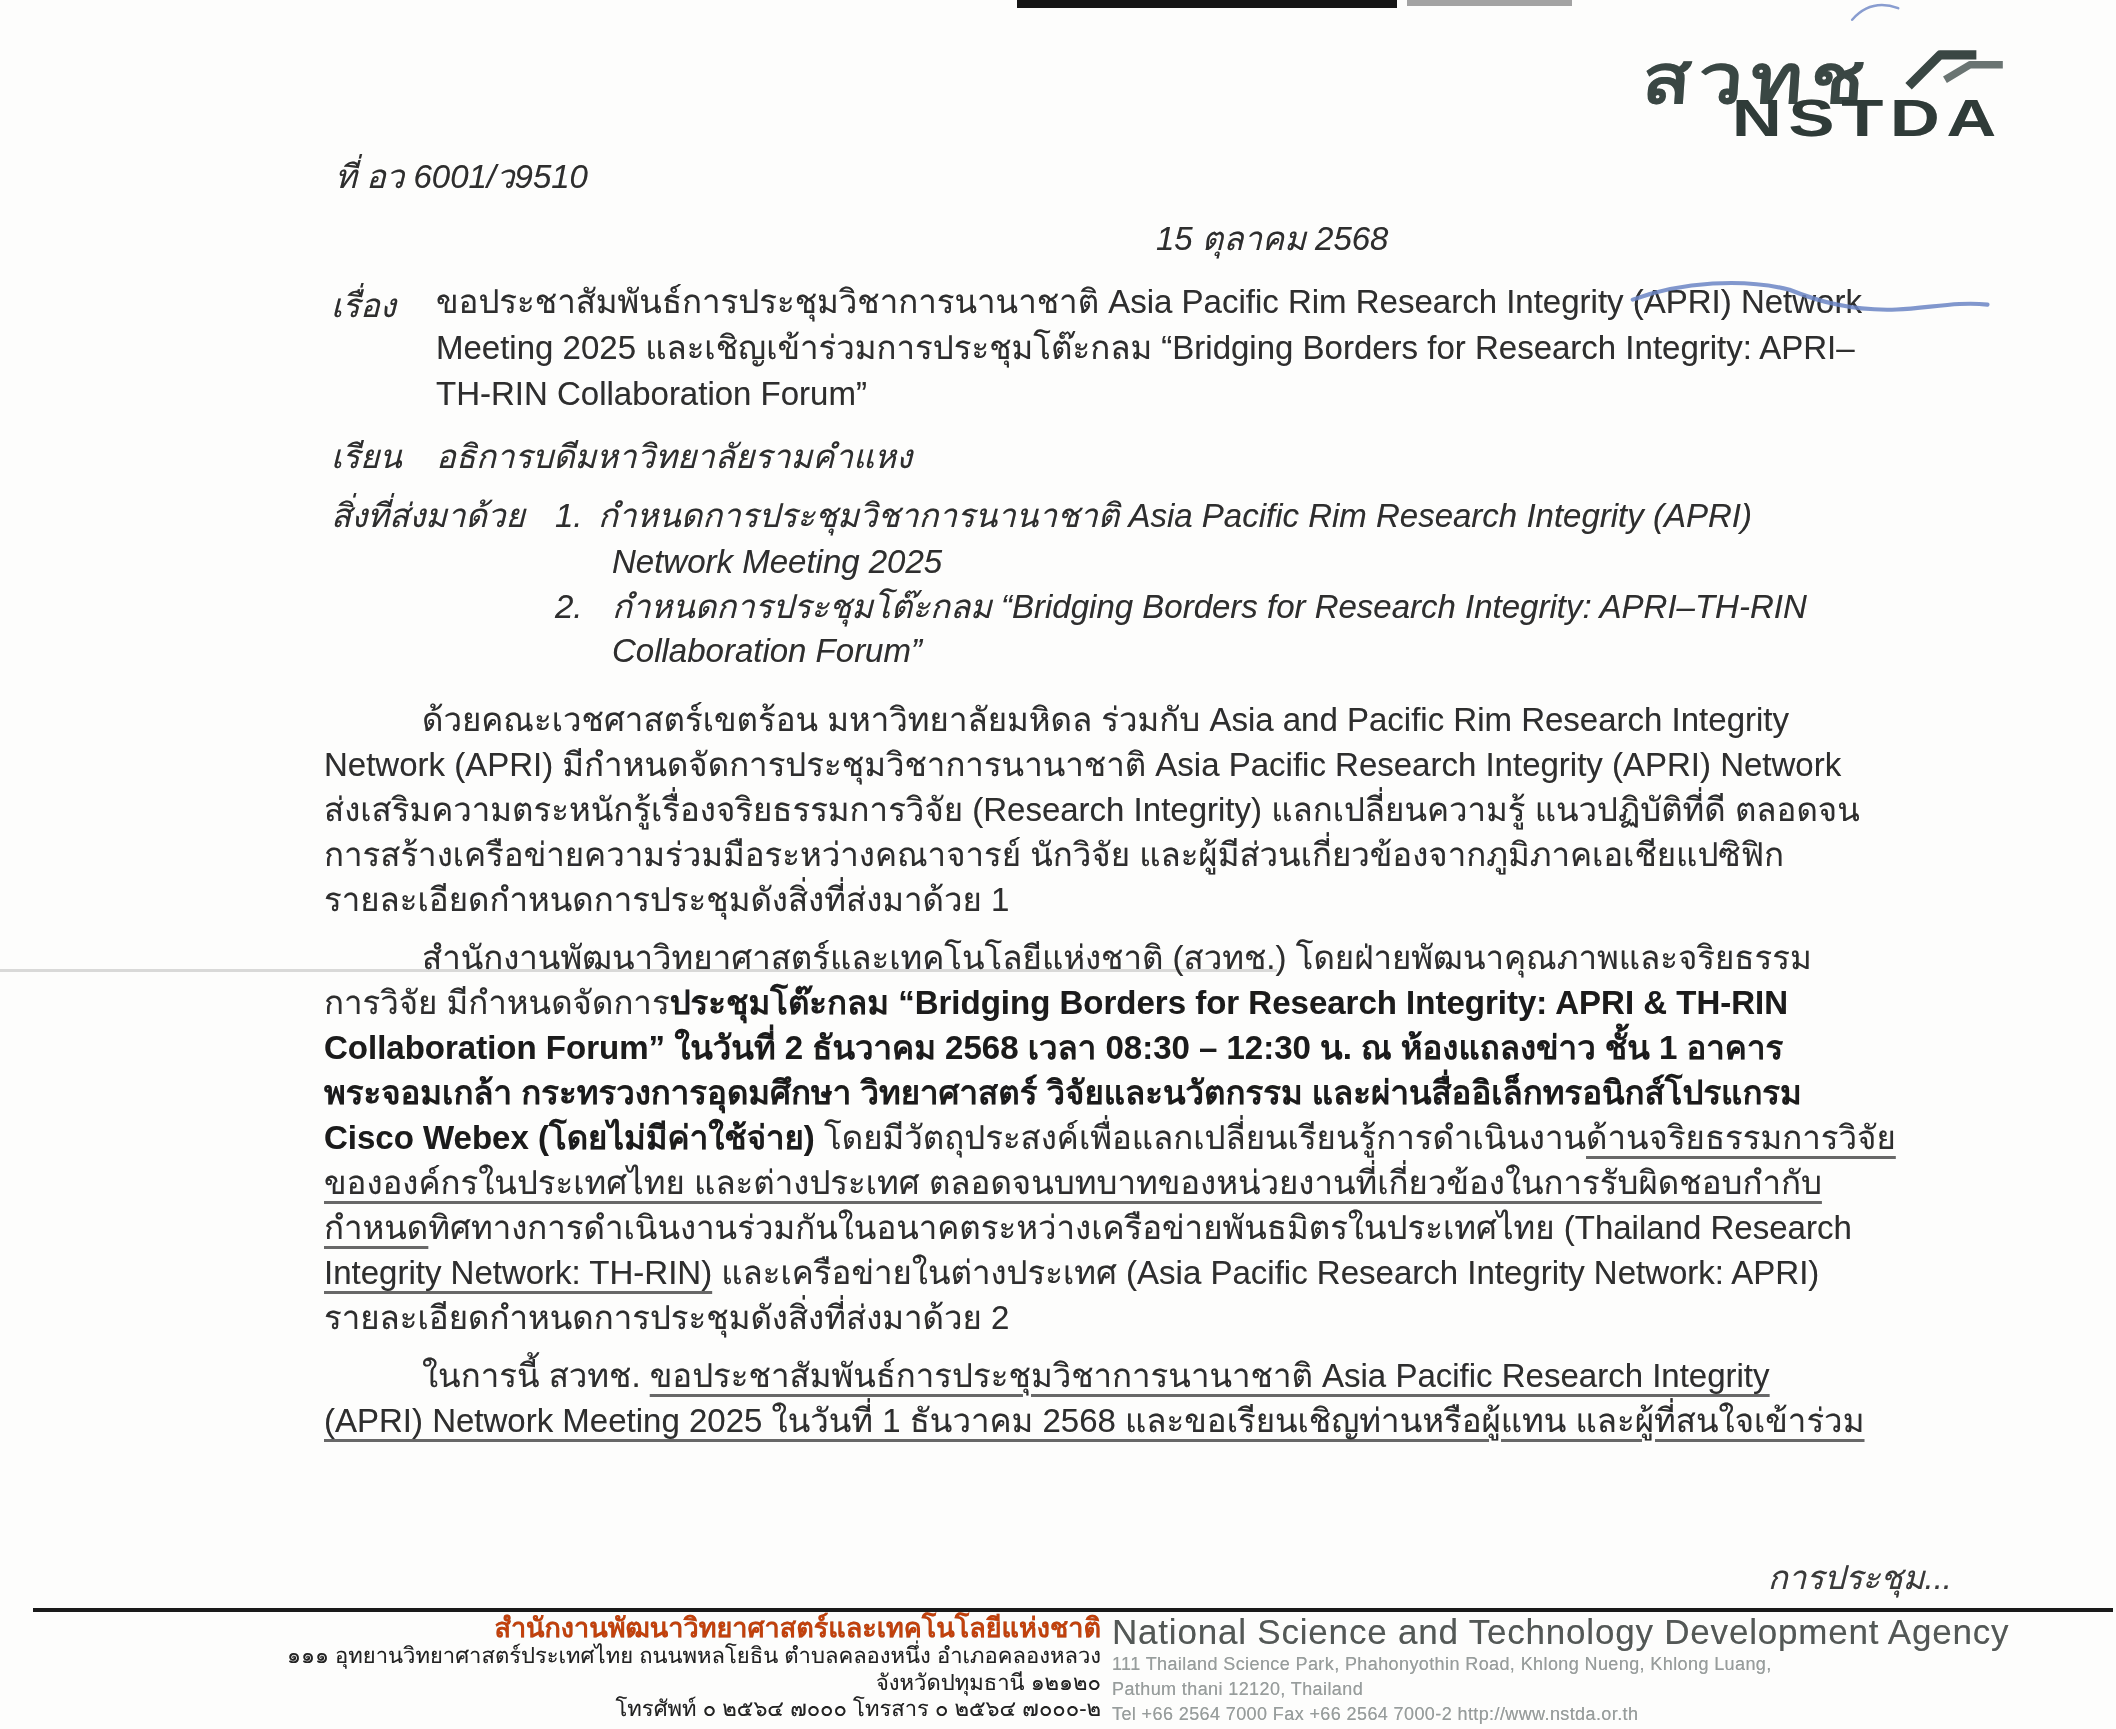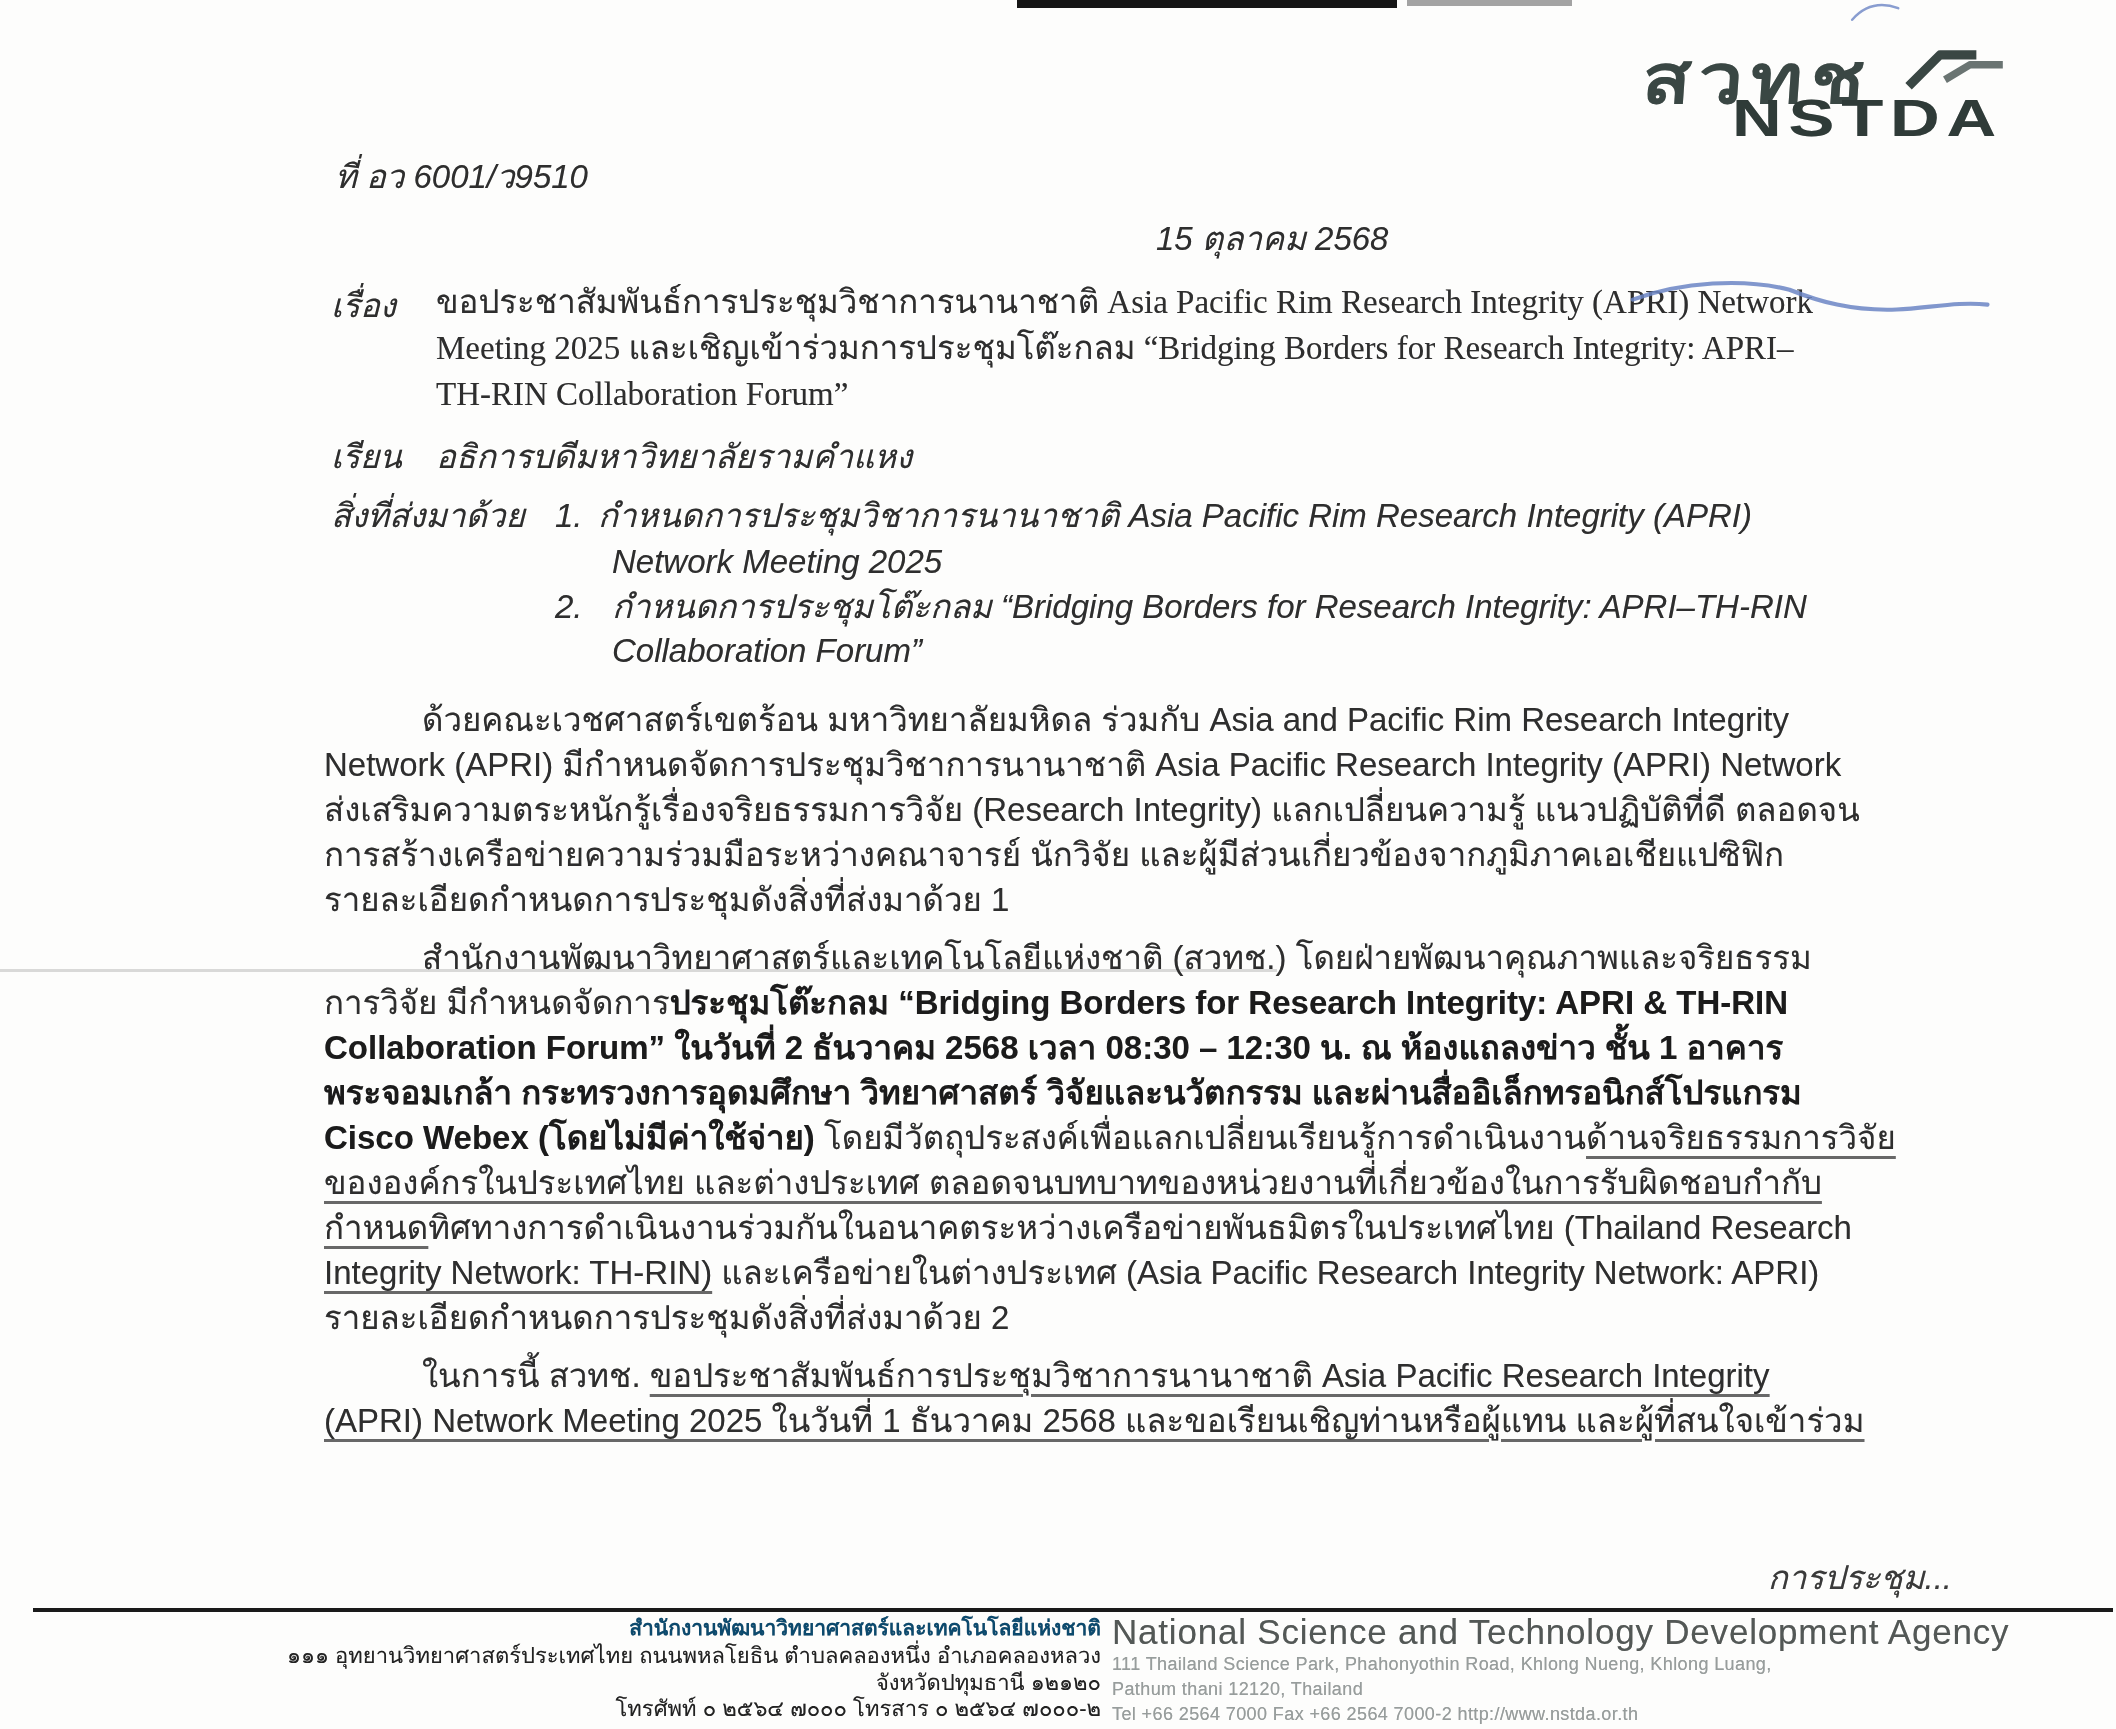--- a/index.html
+++ b/index.html
@@ -13,32 +13,32 @@
   .nw{white-space:nowrap;font-style:italic;}
   .body-txt{font-size:33px;}
   
   #letter-paragraphs{position:absolute;left:324px;top:697px;width:1694px;font-size:33px;}
   .para{margin:0 0 13.2px 0;}
   .bline{height:45px;line-height:45px;white-space:nowrap;}
   .indent{padding-left:98px;}
   .b{font-weight:bold;color:#1b1b1b;}
   .u{text-decoration:underline;text-decoration-thickness:2.5px;text-underline-offset:7.4px;text-decoration-color:rgba(85,85,85,.8);}
   
-  .sline{height:46px;line-height:46px;white-space:nowrap;font-size:33px;font-family:Liberation Serif, serif;}
+  .sline{height:46px;line-height:46px;white-space:nowrap;font-size:33px;}
   
   .encline{height:45px;line-height:45px;white-space:nowrap;font-size:33px;}
   
   .logo-thai{font-size:69px;font-weight:bold;color:#3a4744;letter-spacing:6.6px;
     transform:skewX(-4deg) scaleX(1.15);transform-origin:left top;line-height:69px;}
   .logo-latin{font-size:51px;font-weight:bold;color:#2f3b38;letter-spacing:5px;
     transform:scaleX(1.35);transform-origin:left top;line-height:51px;}
   
   .footer-divider{left:33px;top:1608px;width:2080px;height:4.1px;background:#1a1a1a;}
   .f-th{left:50px;top:1613px;width:1051px;text-align:right;color:#222;}
-  .f-th .l1{font-size:21px;font-weight:bold;line-height:30px;color:#0c4a6e;}
+  .f-th .l1{font-size:27px;font-weight:bold;line-height:30px;color:#c2410c;}
   .f-th .l2,.f-th .l3,.f-th .l4{font-size:22px;line-height:26.5px;text-align:right;}
   .f-en{left:1112px;top:1612px;width:992px;text-align:left;}
   .f-en .l1{font-size:35px;line-height:40px;color:#535856;letter-spacing:0.8px;white-space:nowrap;}
   .f-en .l2,.f-en .l3,.f-en .l4{font-size:18px;line-height:25px;color:#979d9c;letter-spacing:0.4px;white-space:nowrap;}
   
   .bar-dark{left:1017px;top:0;width:380px;height:8.3px;background:#161616;}
   .bar-gray{left:1407px;top:0;width:165px;height:5.8px;background:#a3a3a3;}
   .scanline{left:0;top:969px;width:1277px;height:2.5px;background:rgba(150,150,150,.35);}
 </style>
 </head>

